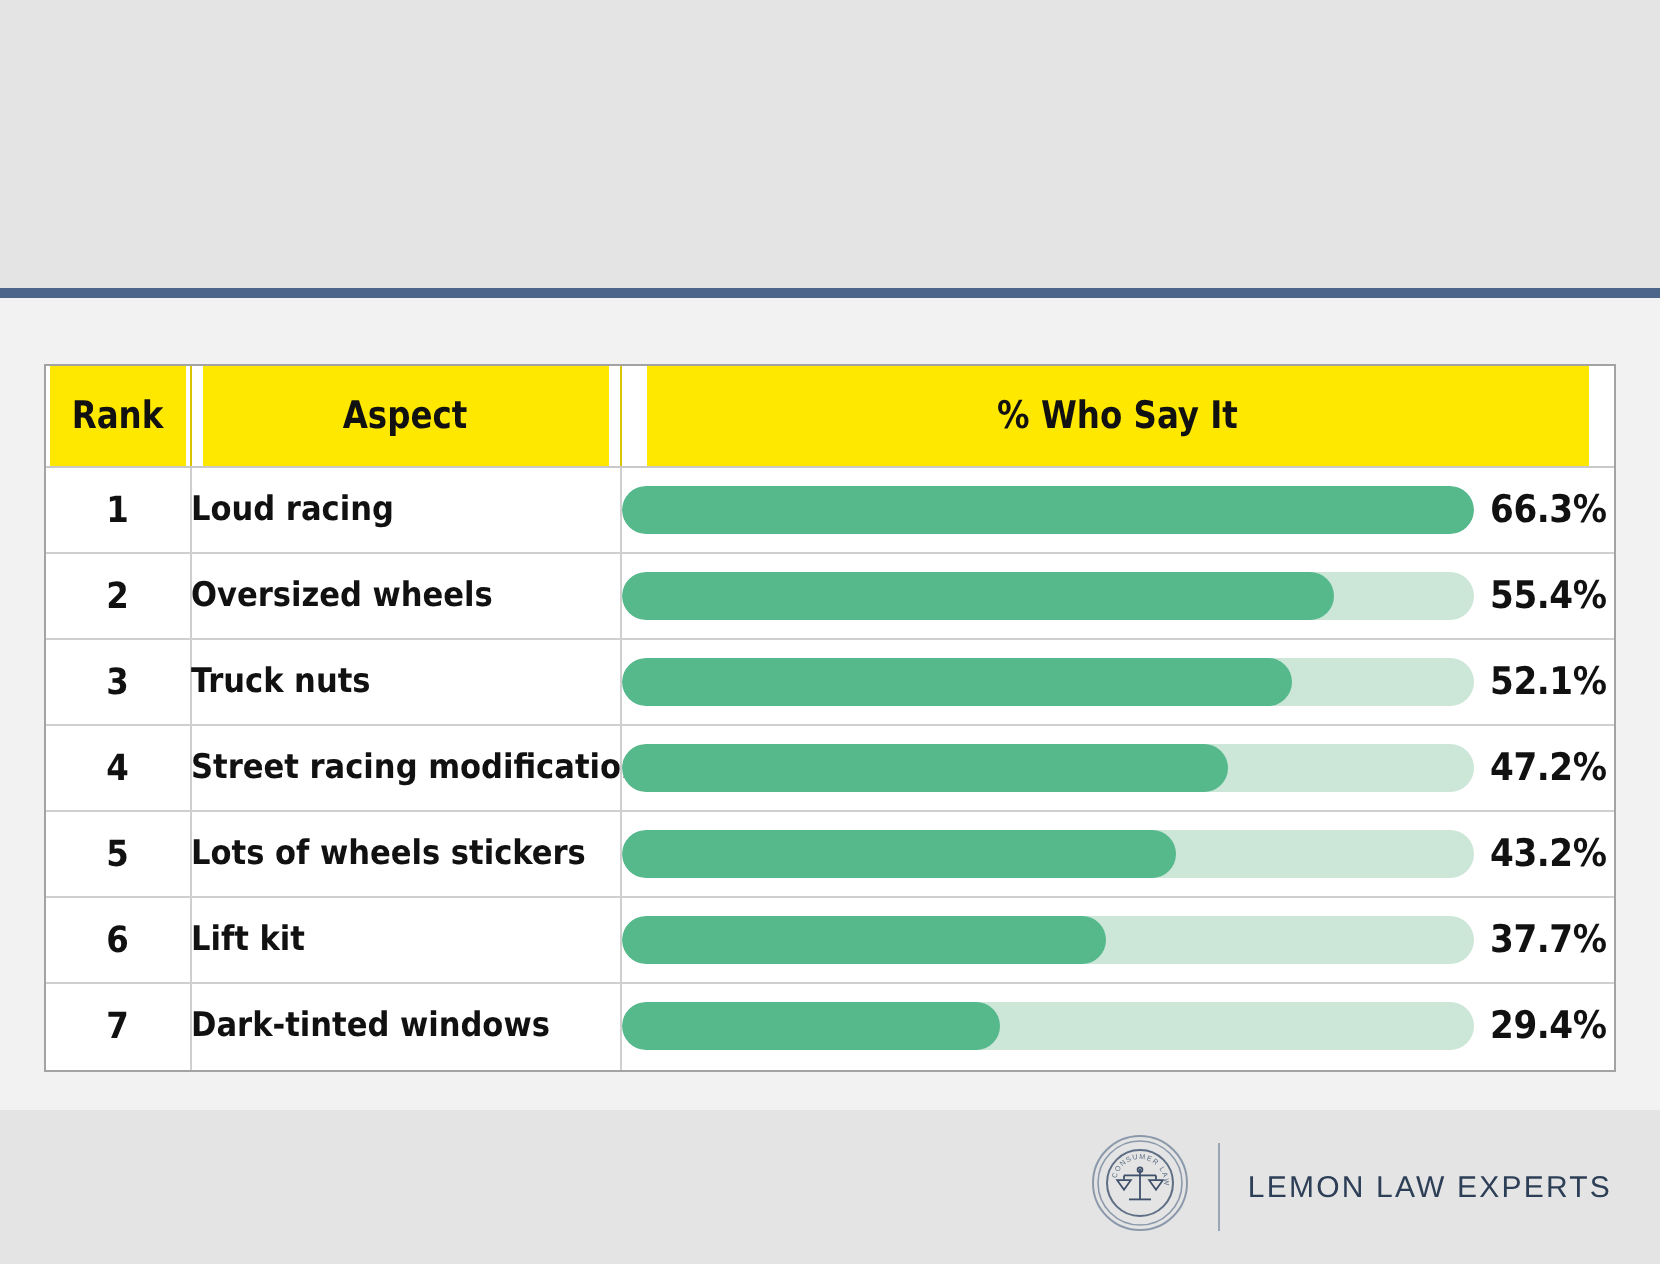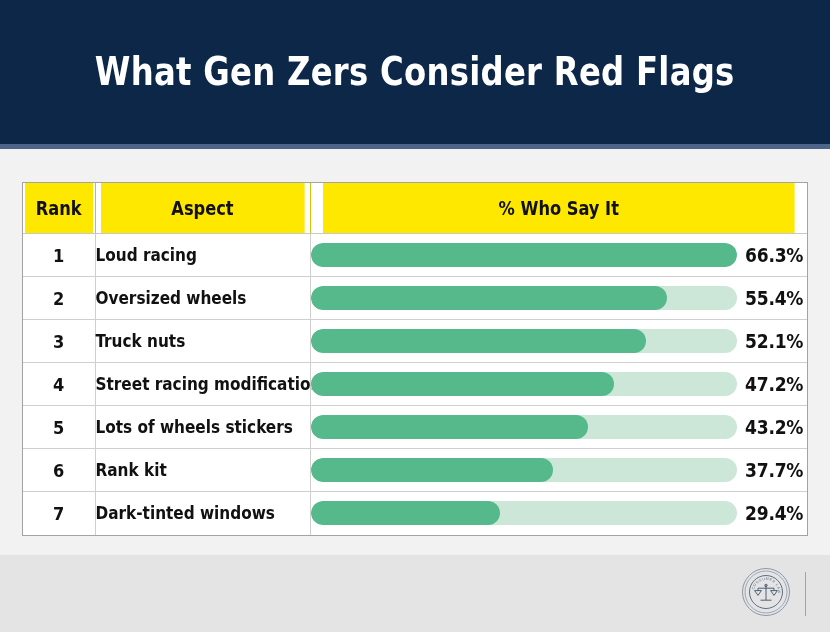--- a/index.html
+++ b/index.html
@@ -193,23 +193,20 @@
     letter-spacing: 1.1px;
     font-weight: normal;
     white-space: nowrap;
   }
 </style>
 </head>
 <body>
 
 <div class="page">
 
-  <div class="header">
-    <div class="header-title">What Gen Zers Consider Red Flags</div>
-  </div>
   <div class="header-strip"></div>
 
   <div class="content-band"></div>
 
   <div class="table-wrap">
     <table class="data-table">
       <colgroup>
         <col class="col-rank">
         <col class="col-aspect">
         <col class="col-pct">
@@ -277,21 +274,21 @@
               <div class="bar-row">
                 <div class="bar-track" style="background: rgb(204, 230, 216);">
                   <div class="bar-fill" style="width: 65.1584%; background: rgb(85, 185, 140);"></div>
                 </div>
                 <div class="bar-value">43.2%</div>
               </div>
             </td>
           </tr>
           <tr>
             <td class="cell-rank">6</td>
-            <td class="cell-aspect">Rank kit</td>
+            <td class="cell-aspect">Lift kit</td>
             <td class="cell-pct">
               <div class="bar-row">
                 <div class="bar-track" style="background: rgb(204, 230, 216);">
                   <div class="bar-fill" style="width: 56.8627%; background: rgb(85, 185, 140);"></div>
                 </div>
                 <div class="bar-value">37.7%</div>
               </div>
             </td>
           </tr>
           <tr>
@@ -327,16 +324,17 @@
             <line x1="17" y1="21.2" x2="33" y2="21.2"></line>
             <line x1="17" y1="21.2" x2="17" y2="23.4"></line>
             <line x1="33" y1="21.2" x2="33" y2="23.4"></line>
             <path d="M 13.6 23.6 L 17 23.6 L 20.4 23.6 L 17 28.4 Z"></path>
             <path d="M 29.6 23.6 L 33 23.6 L 36.4 23.6 L 33 28.4 Z"></path>
             <circle cx="25" cy="18.4" r="1.2"></circle>
           </g>
         </svg>
       </span>
       <span class="brand-divider"></span>
+      <span class="brand-name">LEMON LAW EXPERTS</span>
     </div>
   </div>
 
 </div>
 
 </body></html>

